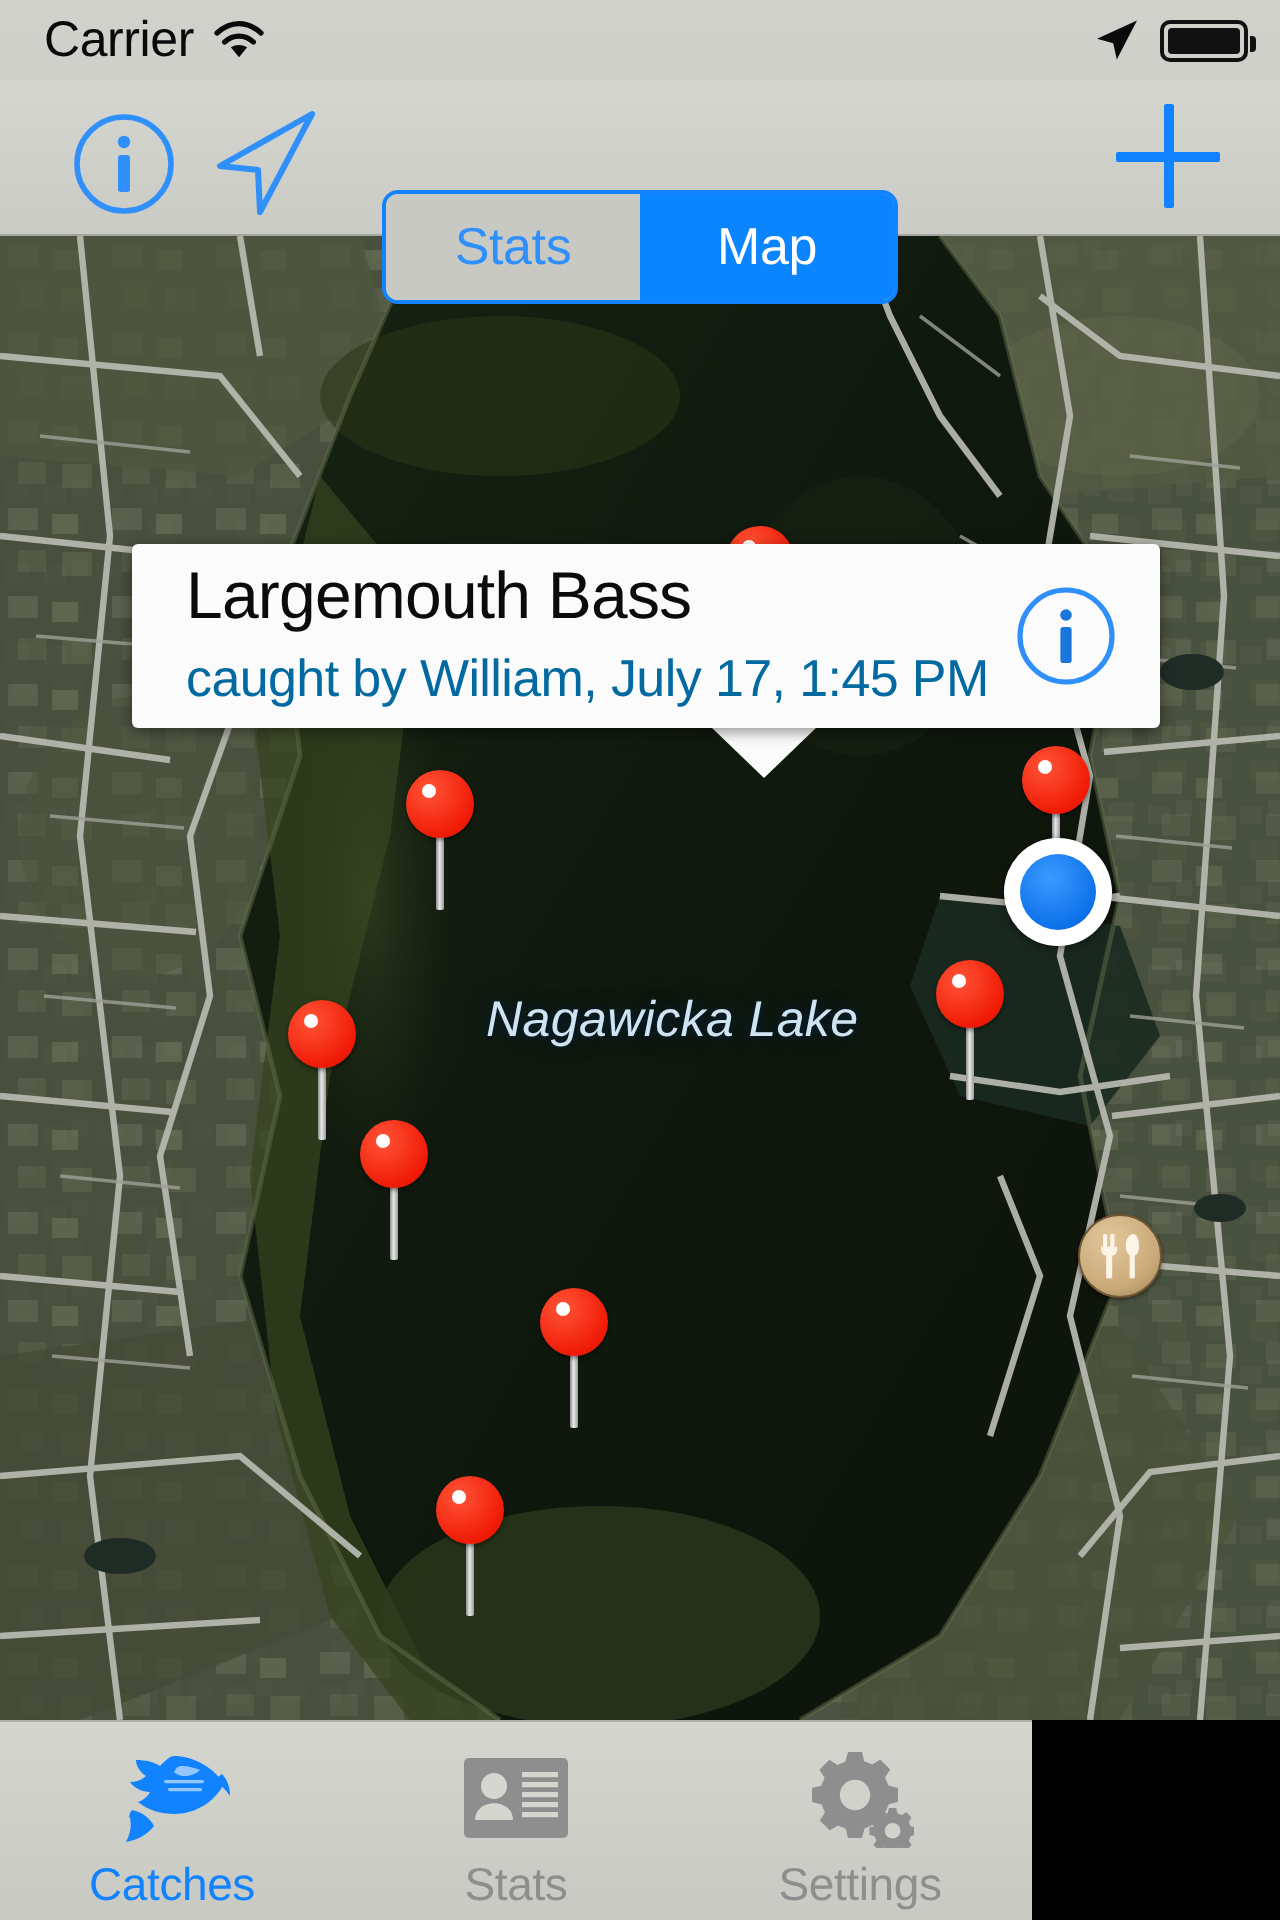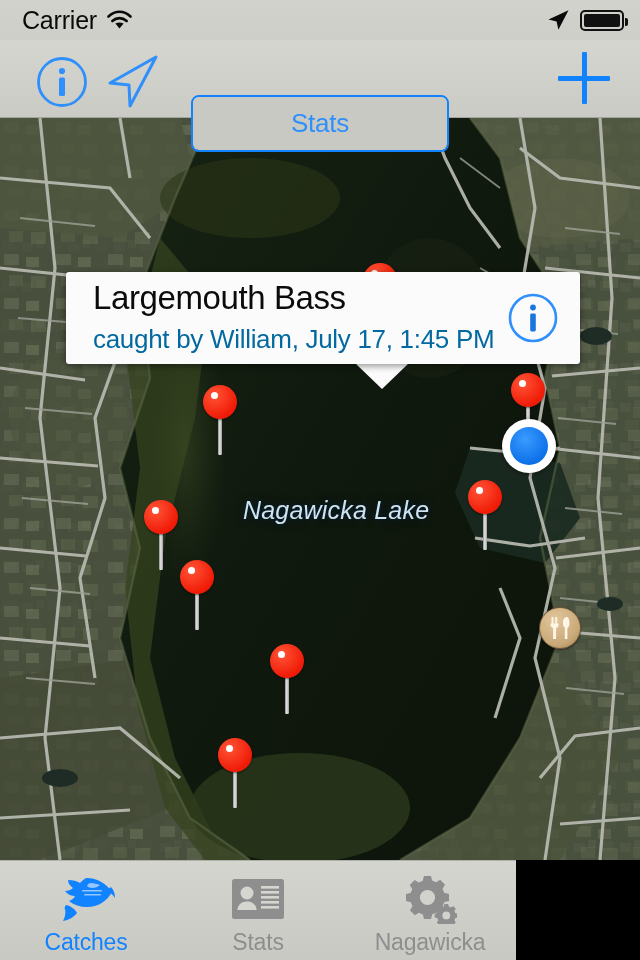--- a/index.html
+++ b/index.html
@@ -388,20 +388,23 @@
     <div class="nav-locate">
       <svg width="56" height="56" viewBox="0 0 56 56">
         <path d="M52 3 L6 29 L25 31 L26 52 Z" fill="none" stroke="#2f8ffb" stroke-width="3" stroke-linejoin="round"></path>
       </svg>
     </div>
 
     <div class="segmented">
       <div class="seg off">
         <span>Stats</span>
       </div>
+      <div class="seg on">
+        <span>Map</span>
+      </div>
     </div>
 
     <div class="nav-add"></div>
   </div>
 
   <div class="tabbar">
 
     <div class="tab active">
       <div class="tab-icon">
         <svg width="60" height="50" viewBox="0 0 60 50">
@@ -449,17 +452,17 @@
                      l4.6-1.1 1.7-4-2.6-4 5-5 4 2.6 4-1.7z"></path>
             <circle cx="24.5" cy="23.5" r="7.6" fill="#d2d2cd"></circle>
             <path d="M41.5 30h3.6l.7 2.6 2.1.9 2.3-1.4 2.6 2.6-1.4 2.3.9 2.1 2.6.7v3.6
                      l-2.6.7-.9 2.1 1.4 2.3-2.6 2.6-2.3-1.4-2.1.9-.7 2.6h-3.6l-.7-2.6-2.1-.9
                      -2.3 1.4-2.6-2.6 1.4-2.3-.9-2.1-2.6-.7v-3.6l2.6-.7.9-2.1-1.4-2.3 2.6-2.6
                      2.3 1.4 2.1-.9z"></path>
             <circle cx="43.3" cy="41.4" r="3.9" fill="#d2d2cd"></circle>
           </g>
         </svg>
       </div>
-      <div class="tab-label">Nagawicka</div>
+      <div class="tab-label">Settings</div>
     </div>
 
   </div>
 </div>
 
 </body></html>

